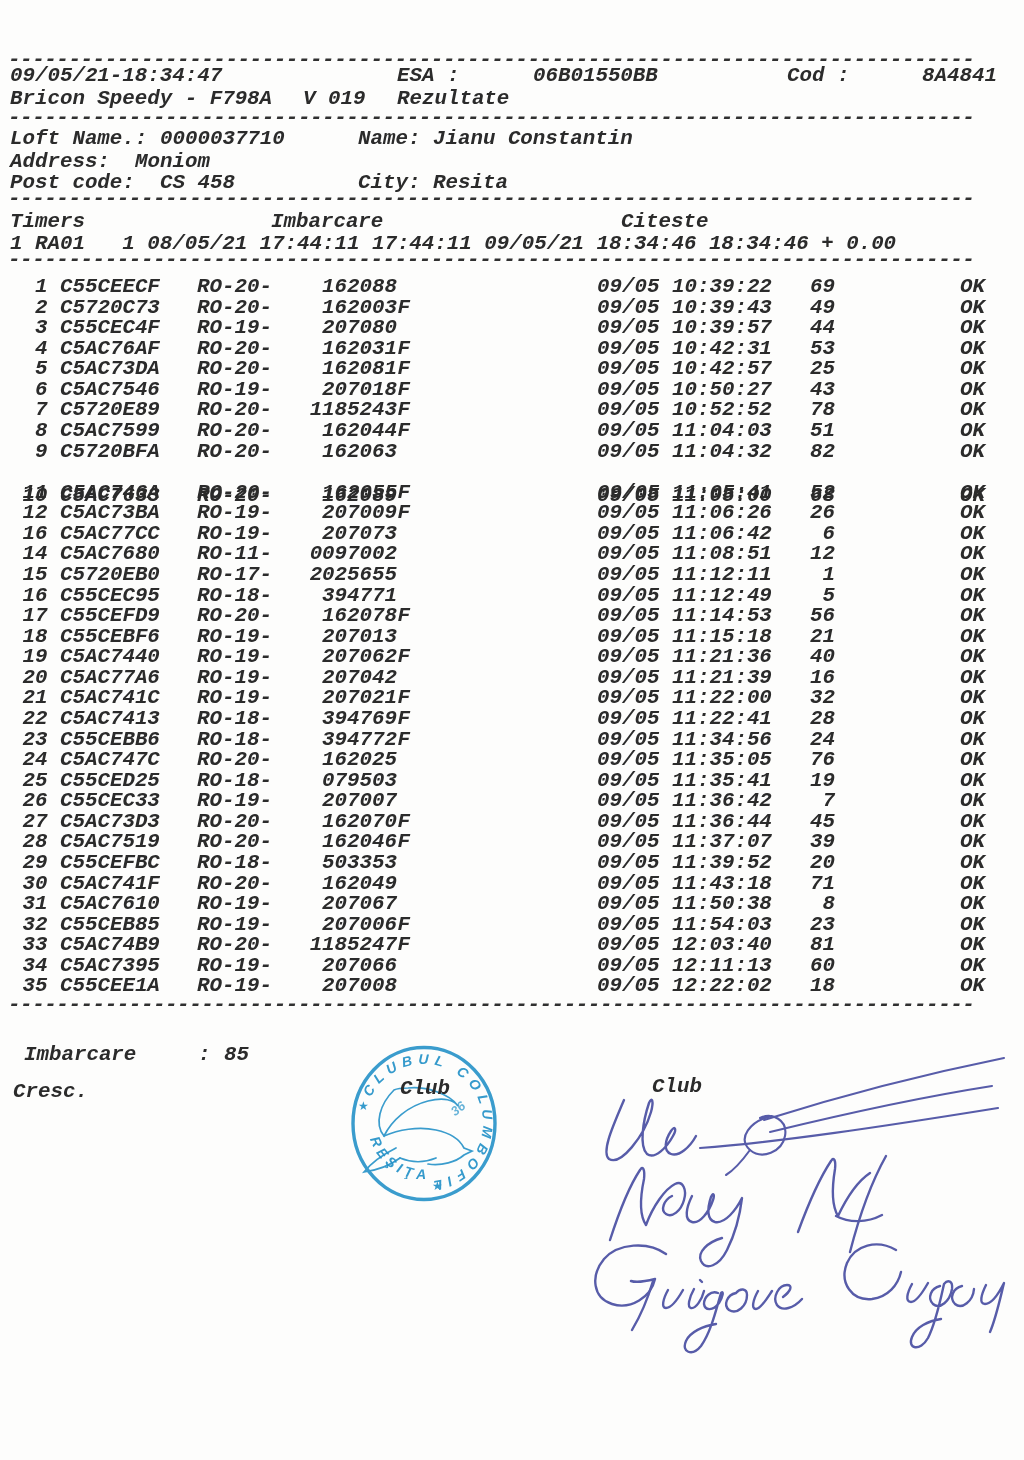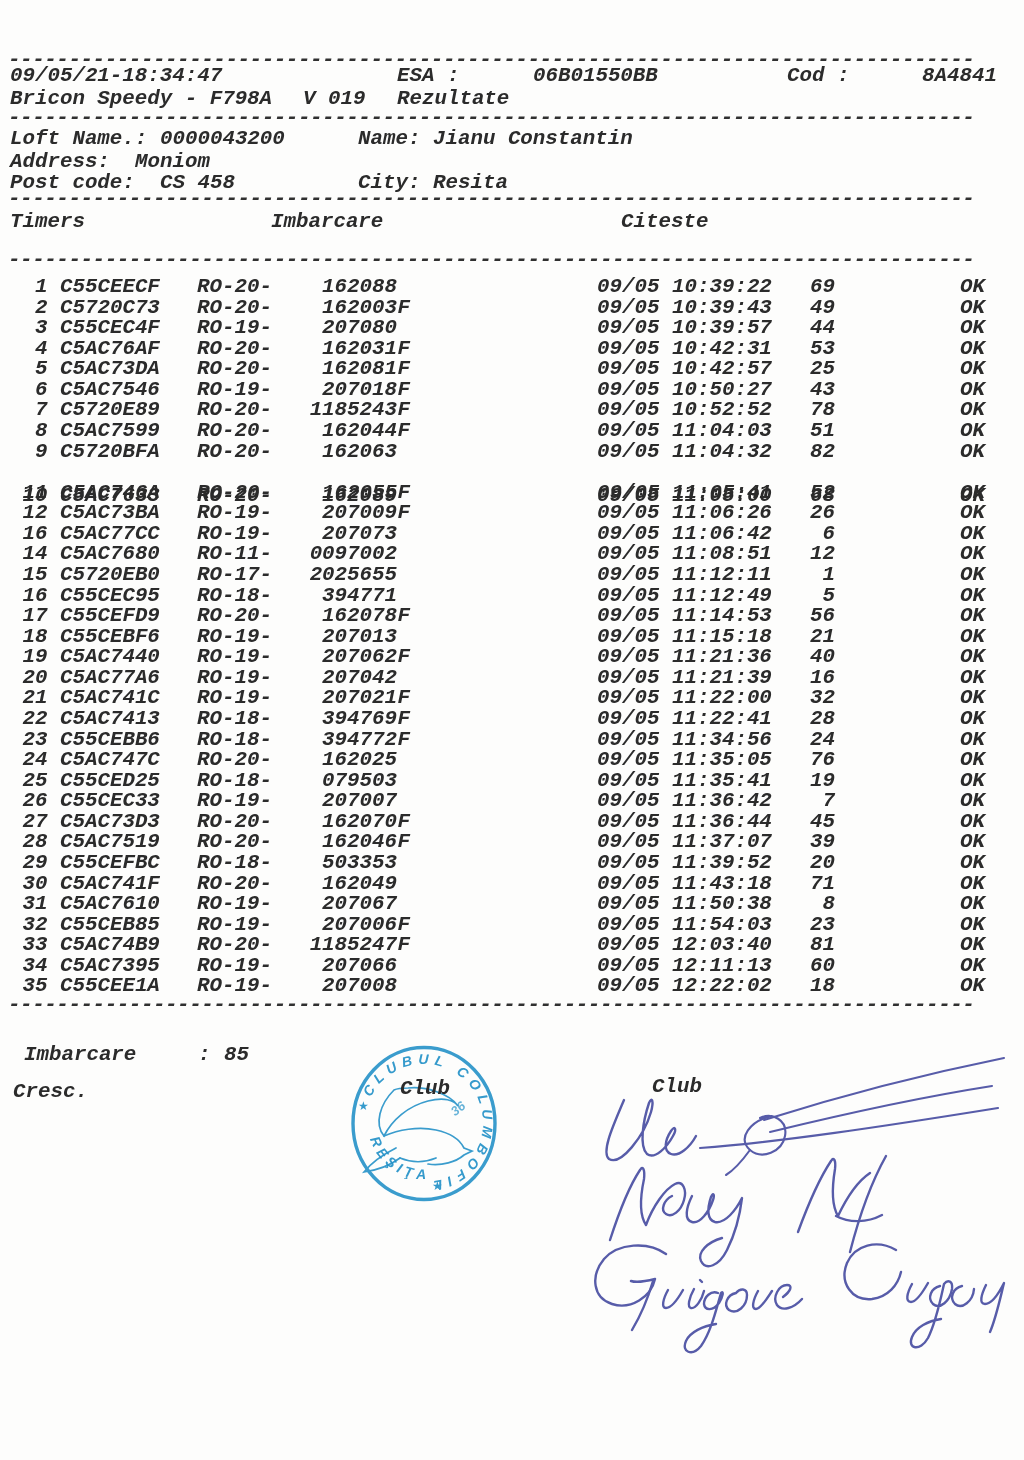--- a/index.html
+++ b/index.html
@@ -41,35 +41,36 @@
   <span class="abs" style="left:397px;top:66px">ESA :</span>
   <span class="abs" style="left:533px;top:66px">06B01550BB</span>
   <span class="abs" style="left:787px;top:66px">Cod :</span>
   <span class="abs" style="left:922px;top:66px">8A4841</span>
 
   <span class="abs" style="left:10px;top:89px">Bricon Speedy - F798A</span>
   <span class="abs" style="left:303px;top:89px">V 019</span>
   <span class="abs" style="left:397px;top:89px">Rezultate</span>
 
   <span class="abs" style="left:10px;top:129px">Loft Name.:</span>
-  <span class="abs" style="left:160px;top:129px">0000043200</span>
+  <span class="abs" style="left:160px;top:129px">0000037710</span>
   <span class="abs" style="left:358px;top:129px">Name:</span>
   <span class="abs" style="left:433px;top:129px">Jianu Constantin</span>
 
   <span class="abs" style="left:10px;top:152px">Address:</span>
   <span class="abs" style="left:135px;top:152px">Moniom</span>
 
   <span class="abs" style="left:10px;top:173px">Post code:</span>
   <span class="abs" style="left:160px;top:173px">CS 458</span>
   <span class="abs" style="left:358px;top:173px">City:</span>
   <span class="abs" style="left:433px;top:173px">Resita</span>
 
   <span class="abs" style="left:10px;top:212px">Timers</span>
   <span class="abs" style="left:271px;top:212px">Imbarcare</span>
   <span class="abs" style="left:621px;top:212px">Citeste</span>
+  <span class="abs" style="left:10px;top:234px">1 RA01   1 08/05/21 17:44:11 17:44:11 09/05/21 18:34:46 18:34:46 + 0.00</span>
 
   <div id="results-host" style="position:absolute;left:0;top:0;width:100%;height:100%;">
       <div class="row" style="top: 277px;">
       <span class="col-pos">1</span>
       <span class="col-chip">C55CEECF</span>
       <span class="col-country">RO-20-</span>
       <span class="ring-num">162088</span>
       <span class="ring-suf"></span>
       <span class="col-date">09/05</span>
       <span class="col-time">10:39:22</span>

